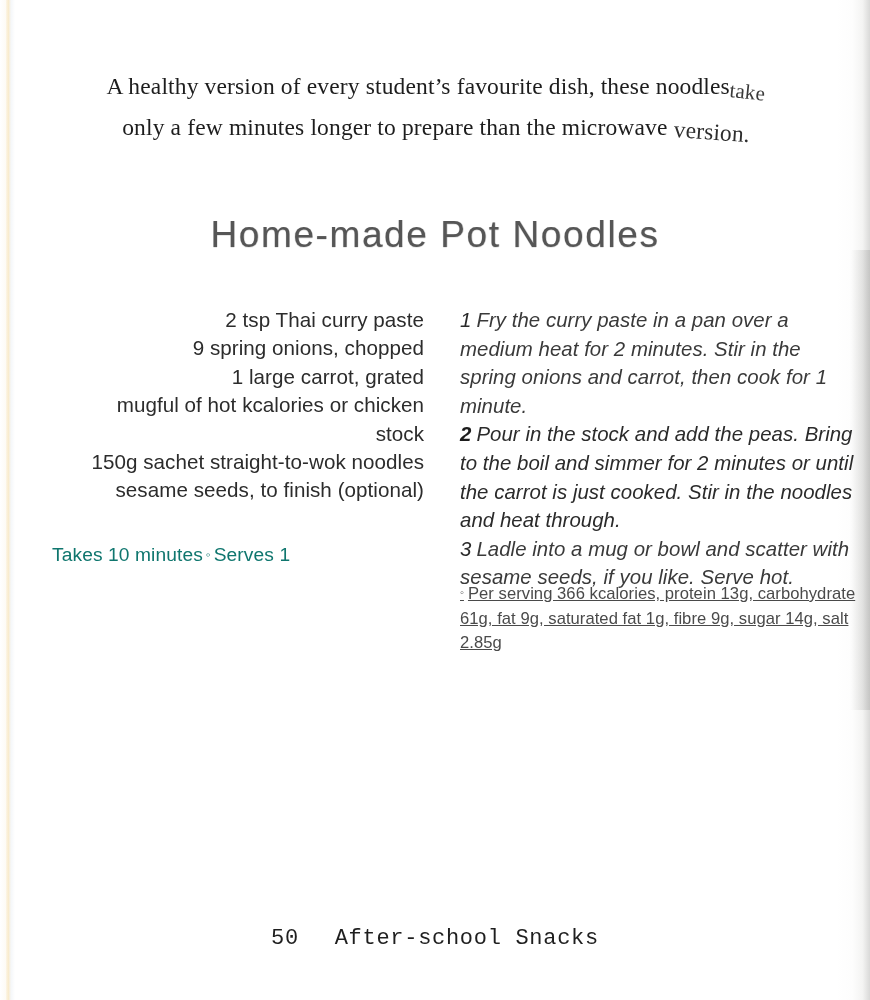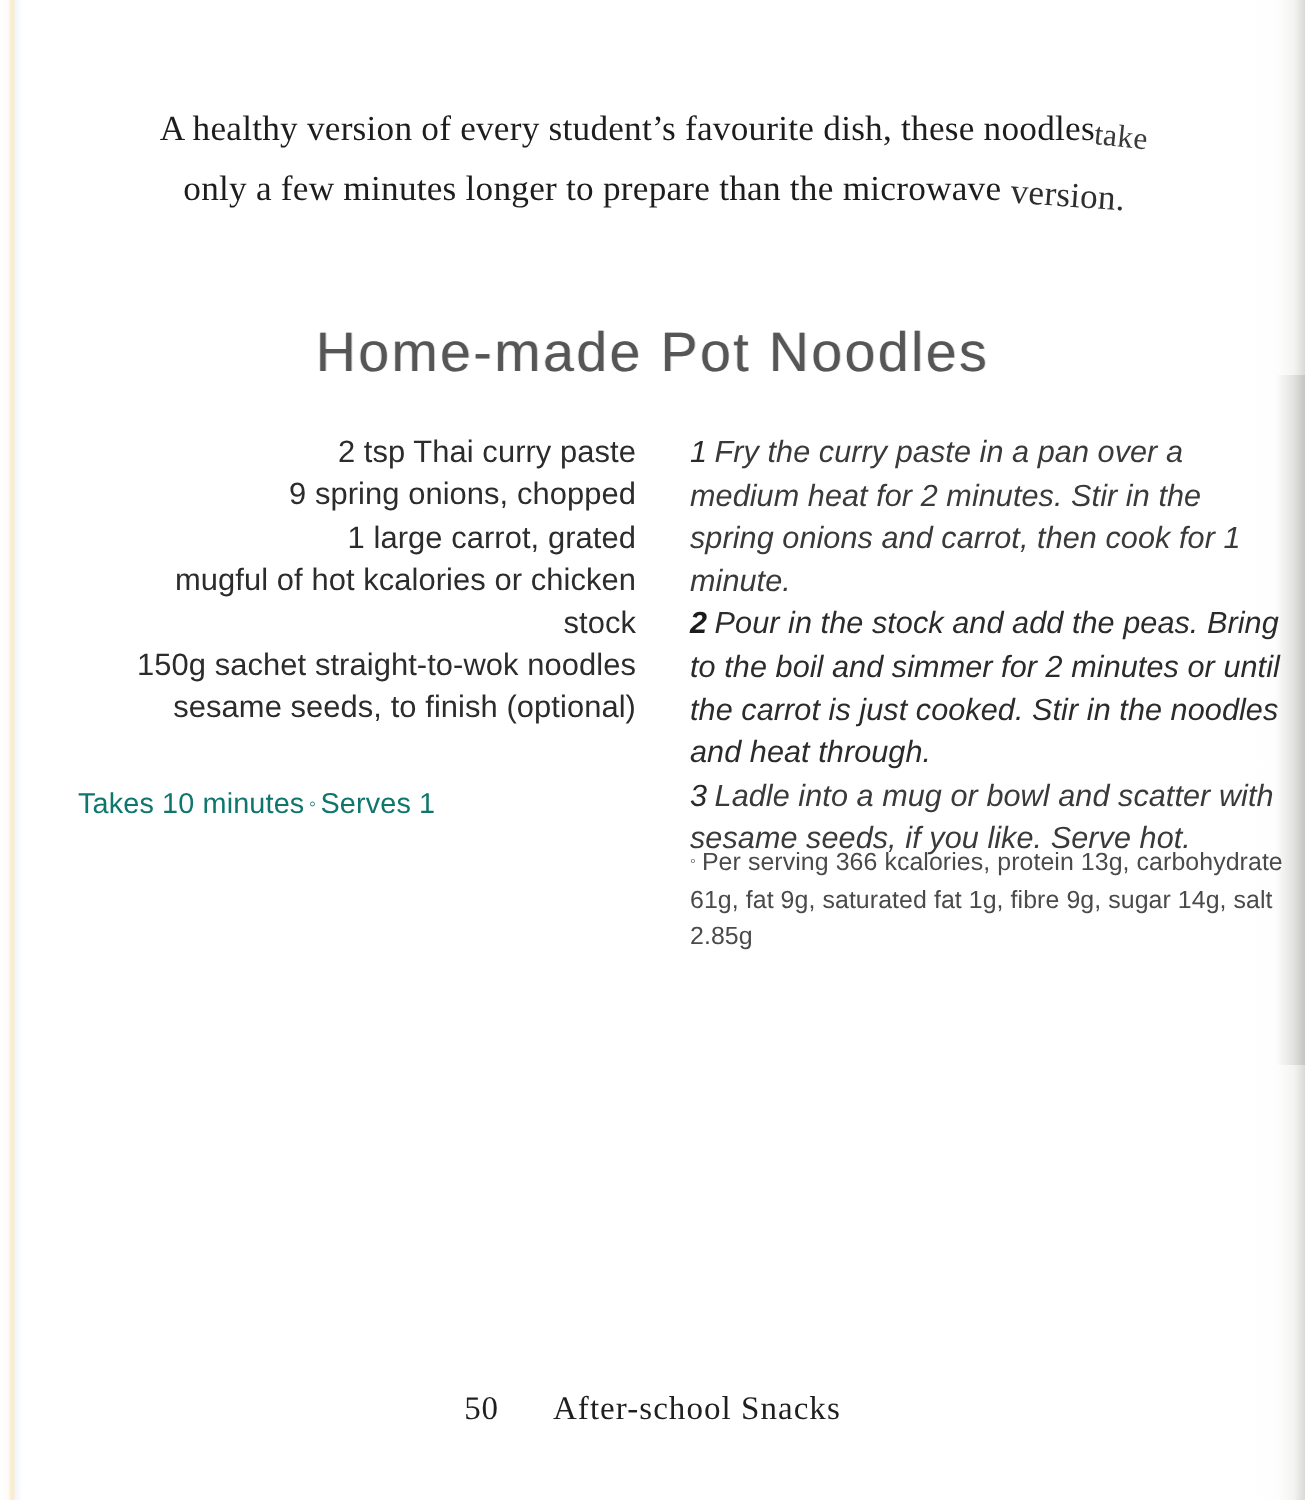--- a/index.html
+++ b/index.html
@@ -105,21 +105,21 @@
        0.6px 0 0 rgba(120,120,120,0.35),
       -0.6px 0 0 rgba(150,150,150,0.25),
        0 0.6px 0 rgba(130,130,130,0.20);
     opacity: 0.93;
   }
 
   
   .columns {
     position: absolute;
     left: 0;
-    top: 288px;
+    top: 306px;
     width: 870px;
     height: 380px;
   }
 
   
   .ingredients {
     position: absolute;
     left: 52px;
     top: 0;
     width: 372px;
@@ -172,36 +172,37 @@
 
   .nutrition {
     position: absolute;
     left: 460px;
     top: 274px;
     width: 400px;
     font-size: 16.6px;
     line-height: 24.6px;
     color: #4a4a4a;
     letter-spacing: 0.05px;
+    text-decoration: underline;
   }
   .nutrition .bullet {
     font-size: 11px;
     vertical-align: 3px;
     padding-right: 4px;
     color: #555;
   }
 
   
   .footer {
     position: absolute;
     left: 0;
     top: 926px;
     width: 870px;
     text-align: center;
-    font-family: Liberation Serif, serif;
+    font-family: Liberation Mono, monospace;
     color: #1f1f1f;
   }
   .footer .page-num {
     font-size: 22px;
     letter-spacing: 0.6px;
   }
   .footer .section-name {
     font-size: 22px;
     letter-spacing: 0.7px;
     padding-left: 36px;

